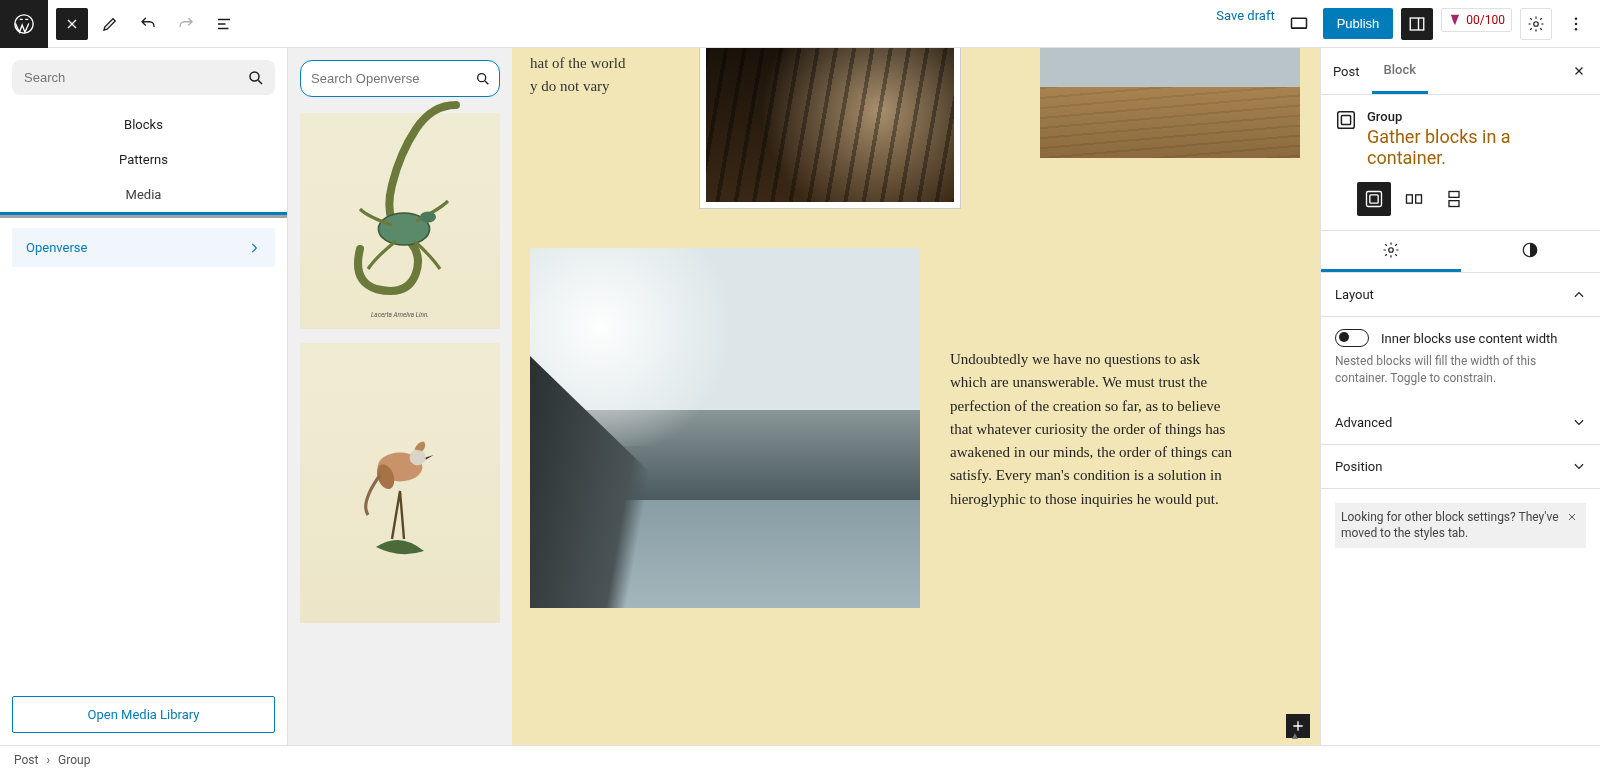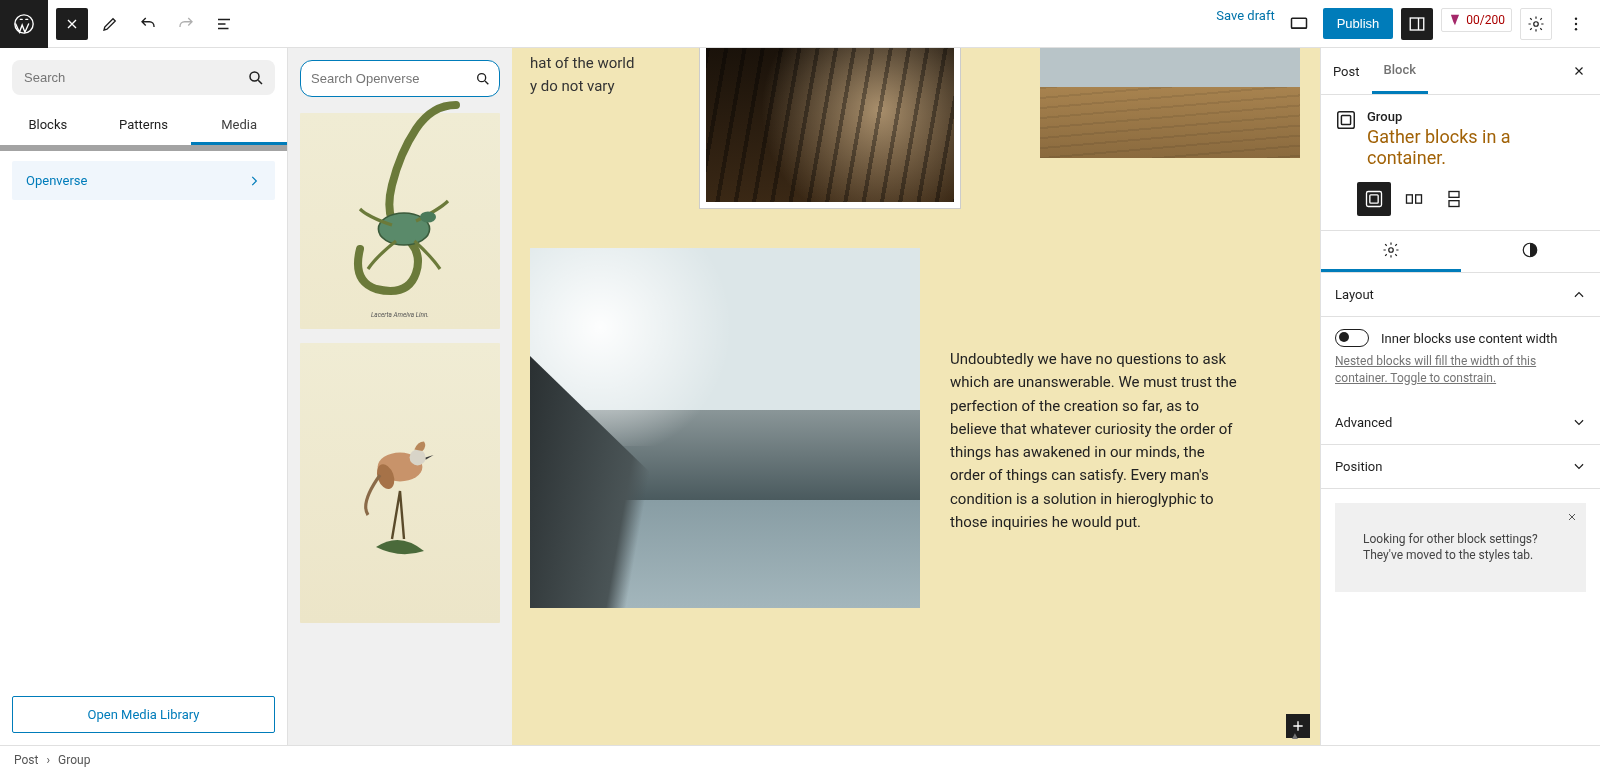--- a/index.html
+++ b/index.html
@@ -20,38 +20,38 @@
 
 
 .main { display: flex; flex: 1; min-height: 0; }
 
 
 .inserter { width: 288px; background: #fff; border-right: 1px solid #e0e0e0; display: flex; flex-direction: column; }
 .search-wrap { padding: 12px; }
 .search-box { position: relative; background: #f0f0f0; border-radius: 8px; }
 .search-box input { width: 100%; border: none; background: transparent; padding: 10px 36px 10px 12px; font-size: 13px; outline: none; }
 .search-box .search-ic { position: absolute; right: 10px; top: 50%; transform: translateY(-50%); }
-.ins-tabs { display: flex; border-bottom: 6px solid #a3a3a3; }
+.ins-tabs { display: flex; border-bottom: 3px solid #a3a3a3; flex-direction: column; }
 .ins-tab { flex: 1; text-align: center; padding: 10px; cursor: pointer; font-size: 13px; }
 .ins-tab.active { color: #404040; border-bottom: 3px solid #007cba; font-weight: 400; }
 .media-cat { margin: 10px 12px; background: #f0f6fc; border-radius: 2px; display: flex; align-items: center; justify-content: space-between; padding: 12px 14px; color: #007cba; cursor: pointer; }
 .open-lib { margin: auto 12px 12px; border: 1px solid #007cba; color: #007cba; text-align: center; padding: 10px; cursor: pointer; border-radius: 2px; }
 
 
 .results { width: 224px; background: #f0f0f0; padding: 12px; overflow-y: auto; }
 .ov-search { background: #fff; border: 1.5px solid #007cba; border-radius: 12px; position: relative; margin-bottom: 16px; }
 .ov-search input { width: 100%; border: none; background: transparent; padding: 10px 32px 10px 10px; font-size: 13px; outline: none; }
 .ov-search .search-ic { position: absolute; right: 8px; top: 50%; transform: translateY(-50%); }
 .result-img { width: 100%; margin-bottom: 14px; background: #e8e3c9; border-radius: 1px; }
 .lizard-thumb { height: 216px; background: linear-gradient(#f0ecd4,#eee8cc); display:flex; align-items:flex-end; justify-content:center; }
 .bird-thumb { height: 280px; background: linear-gradient(#f0ecd4,#ece5c8); display:flex; align-items:center; justify-content:center; }
 
 
 .canvas-outer { flex: 1; overflow: auto; background: #fff; position: relative; }
-.canvas { background: #f2e6b6; margin: 0; padding: 0 18px 60px; min-height: 700px; position: relative; }
+.canvas { background: #f2e6b6; margin: 0; padding: 0 18px 60px; min-height: 700px; position: relative; font-family: Liberation Serif, serif; }
 .para-top { font-size: 15px; color: #333; padding: 4px 0 10px; line-height: 1.5; max-width: 200px; }
 .row { display: flex; gap: 30px; }
 .forest { width: 260px; height: 160px; background: linear-gradient(#1a120a,#3a2815); border: 6px solid #fff; border-top: 0; box-shadow: 0 0 0 1px #ccc; position: relative; overflow:hidden; }
 .forest::before { content:''; position:absolute; inset:0; background: repeating-linear-gradient(100deg, rgba(0,0,0,0.35) 0 4px, transparent 4px 18px), radial-gradient(circle at 70% 40%, rgba(255,220,170,0.6), transparent 60%);}
 .field { width: 260px; height: 110px; background: linear-gradient(#b8c4c8 0%, #b8c4c8 35%, #a8834f 35%, #8a6a3e 100%); position:relative;}
 .field::after{content:'';position:absolute;inset:35% 0 0 0;background:repeating-linear-gradient(175deg, rgba(0,0,0,0.08) 0 2px, transparent 2px 10px);}
 .row2 { display: flex; gap: 30px; margin-top: 40px; }
 .coast { width: 390px; height: 360px; background: linear-gradient( #dce6e8 0%, #dce6e8 45%, #8a9698 45%, #4a5a5e 70%, #889da4 70%, #a3b6bc 100%); position:relative; overflow:hidden;}
 .coast::before{content:'';position:absolute;top:0;left:-10%;width:70%;height:55%;background:radial-gradient(circle at 40% 40%, rgba(255,255,255,0.95), transparent 65%);}
 .coast::after{content:'';position:absolute;left:0;top:30%;width:40%;height:70%;background:linear-gradient(100deg,#2a3032,#4a5456 60%, transparent 70%); clip-path: polygon(0 0, 100% 60%, 80% 100%, 0 100%);}
@@ -71,22 +71,22 @@
 .variation-row { display:flex; gap:6px; padding: 8px 14px 14px 36px;}
 .var-btn { width:34px; height:34px; display:flex; align-items:center; justify-content:center; border:none; background:transparent; cursor:pointer; border-radius:2px;}
 .var-btn.active { background:#1e1e1e; color:#fff;}
 .sub-tabs { display:flex; border-bottom:1px solid #e0e0e0; border-top:1px solid #e0e0e0;}
 .sub-tab { flex:1; text-align:center; padding:10px 0; cursor:pointer;}
 .sub-tab.active { border-bottom:3px solid #007cba; color:#1e1e1e;}
 .panel-row { padding: 14px; border-bottom:1px solid #e0e0e0; display:flex; align-items:center; justify-content:space-between; cursor:pointer;}
 .toggle-row { display:flex; align-items:center; gap:12px; padding:12px 14px 6px;}
 .toggle { width:34px; height:18px; border:1.5px solid #1e1e1e; border-radius:10px; position:relative; background:#fff;}
 .toggle::after{content:'';position:absolute;width:10px;height:10px;background:#1e1e1e;border-radius:50%;top:2px;left:3px;}
-.hint { color:#757575; font-size:12px; padding:0 14px 14px; line-height:1.4;text-decoration:underline;}
-.notice { margin:14px; background:#f0f0f0; padding:28px; position:relative; font-size:12px; color:#444; line-height:1.4;}
+.hint { color:#757575; font-size:12px; padding:0 14px 14px; line-height:1.4;}
+.notice { margin:14px; background:#f0f0f0; padding:6px; position:relative; font-size:12px; color:#444; line-height:1.4;}
 .notice .x { position:absolute; right:8px; top:8px; cursor:pointer;}
 
 
 .crumb { height: 28px; display:flex; align-items:center; gap:8px; padding:0 14px; border-top:1px solid #e0e0e0; font-size:12px; color:#555;}
 .crumb span { cursor:pointer;}
 
 svg { display:block; }
 .lizard-svg, .bird-svg { width:80%; }
 </style>
 </head>
@@ -140,21 +140,21 @@
       <button class="btn-square btn-dark">
         <svg width="18" height="18" viewBox="0 0 24 24" stroke="#fff" stroke-width="1.8" fill="none">
             <rect x="3" y="4" width="18" height="16"></rect>
             <path d="M14 4v16"></path>
           </svg>
       </button>
       <div class="yoast-badge">
         <svg width="14" height="14" viewBox="0 0 24 24" fill="#a4286a">
             <path d="M5 3h14l-4 10-3 8-3-6-4-12z"></path>
           </svg>
-        <span>00/200</span>
+        <span>00/100</span>
       </div>
       <button class="btn-square icon-border">
         <svg width="18" height="18" viewBox="0 0 24 24" stroke="#1e1e1e" stroke-width="1.6" fill="none">
             <circle cx="12" cy="12" r="3"></circle>
             <path d="M12 2v3m0 14v3M4.2 4.2l2.1 2.1m11.4 11.4l2.1 2.1M2 12h3m14 0h3M4.2 19.8l2.1-2.1m11.4-11.4l2.1-2.1"></path>
           </svg>
       </button>
       <button class="btn-square">
         <svg width="18" height="18" viewBox="0 0 24 24" fill="#1e1e1e">
             <circle cx="12" cy="5" r="1.6"></circle>

